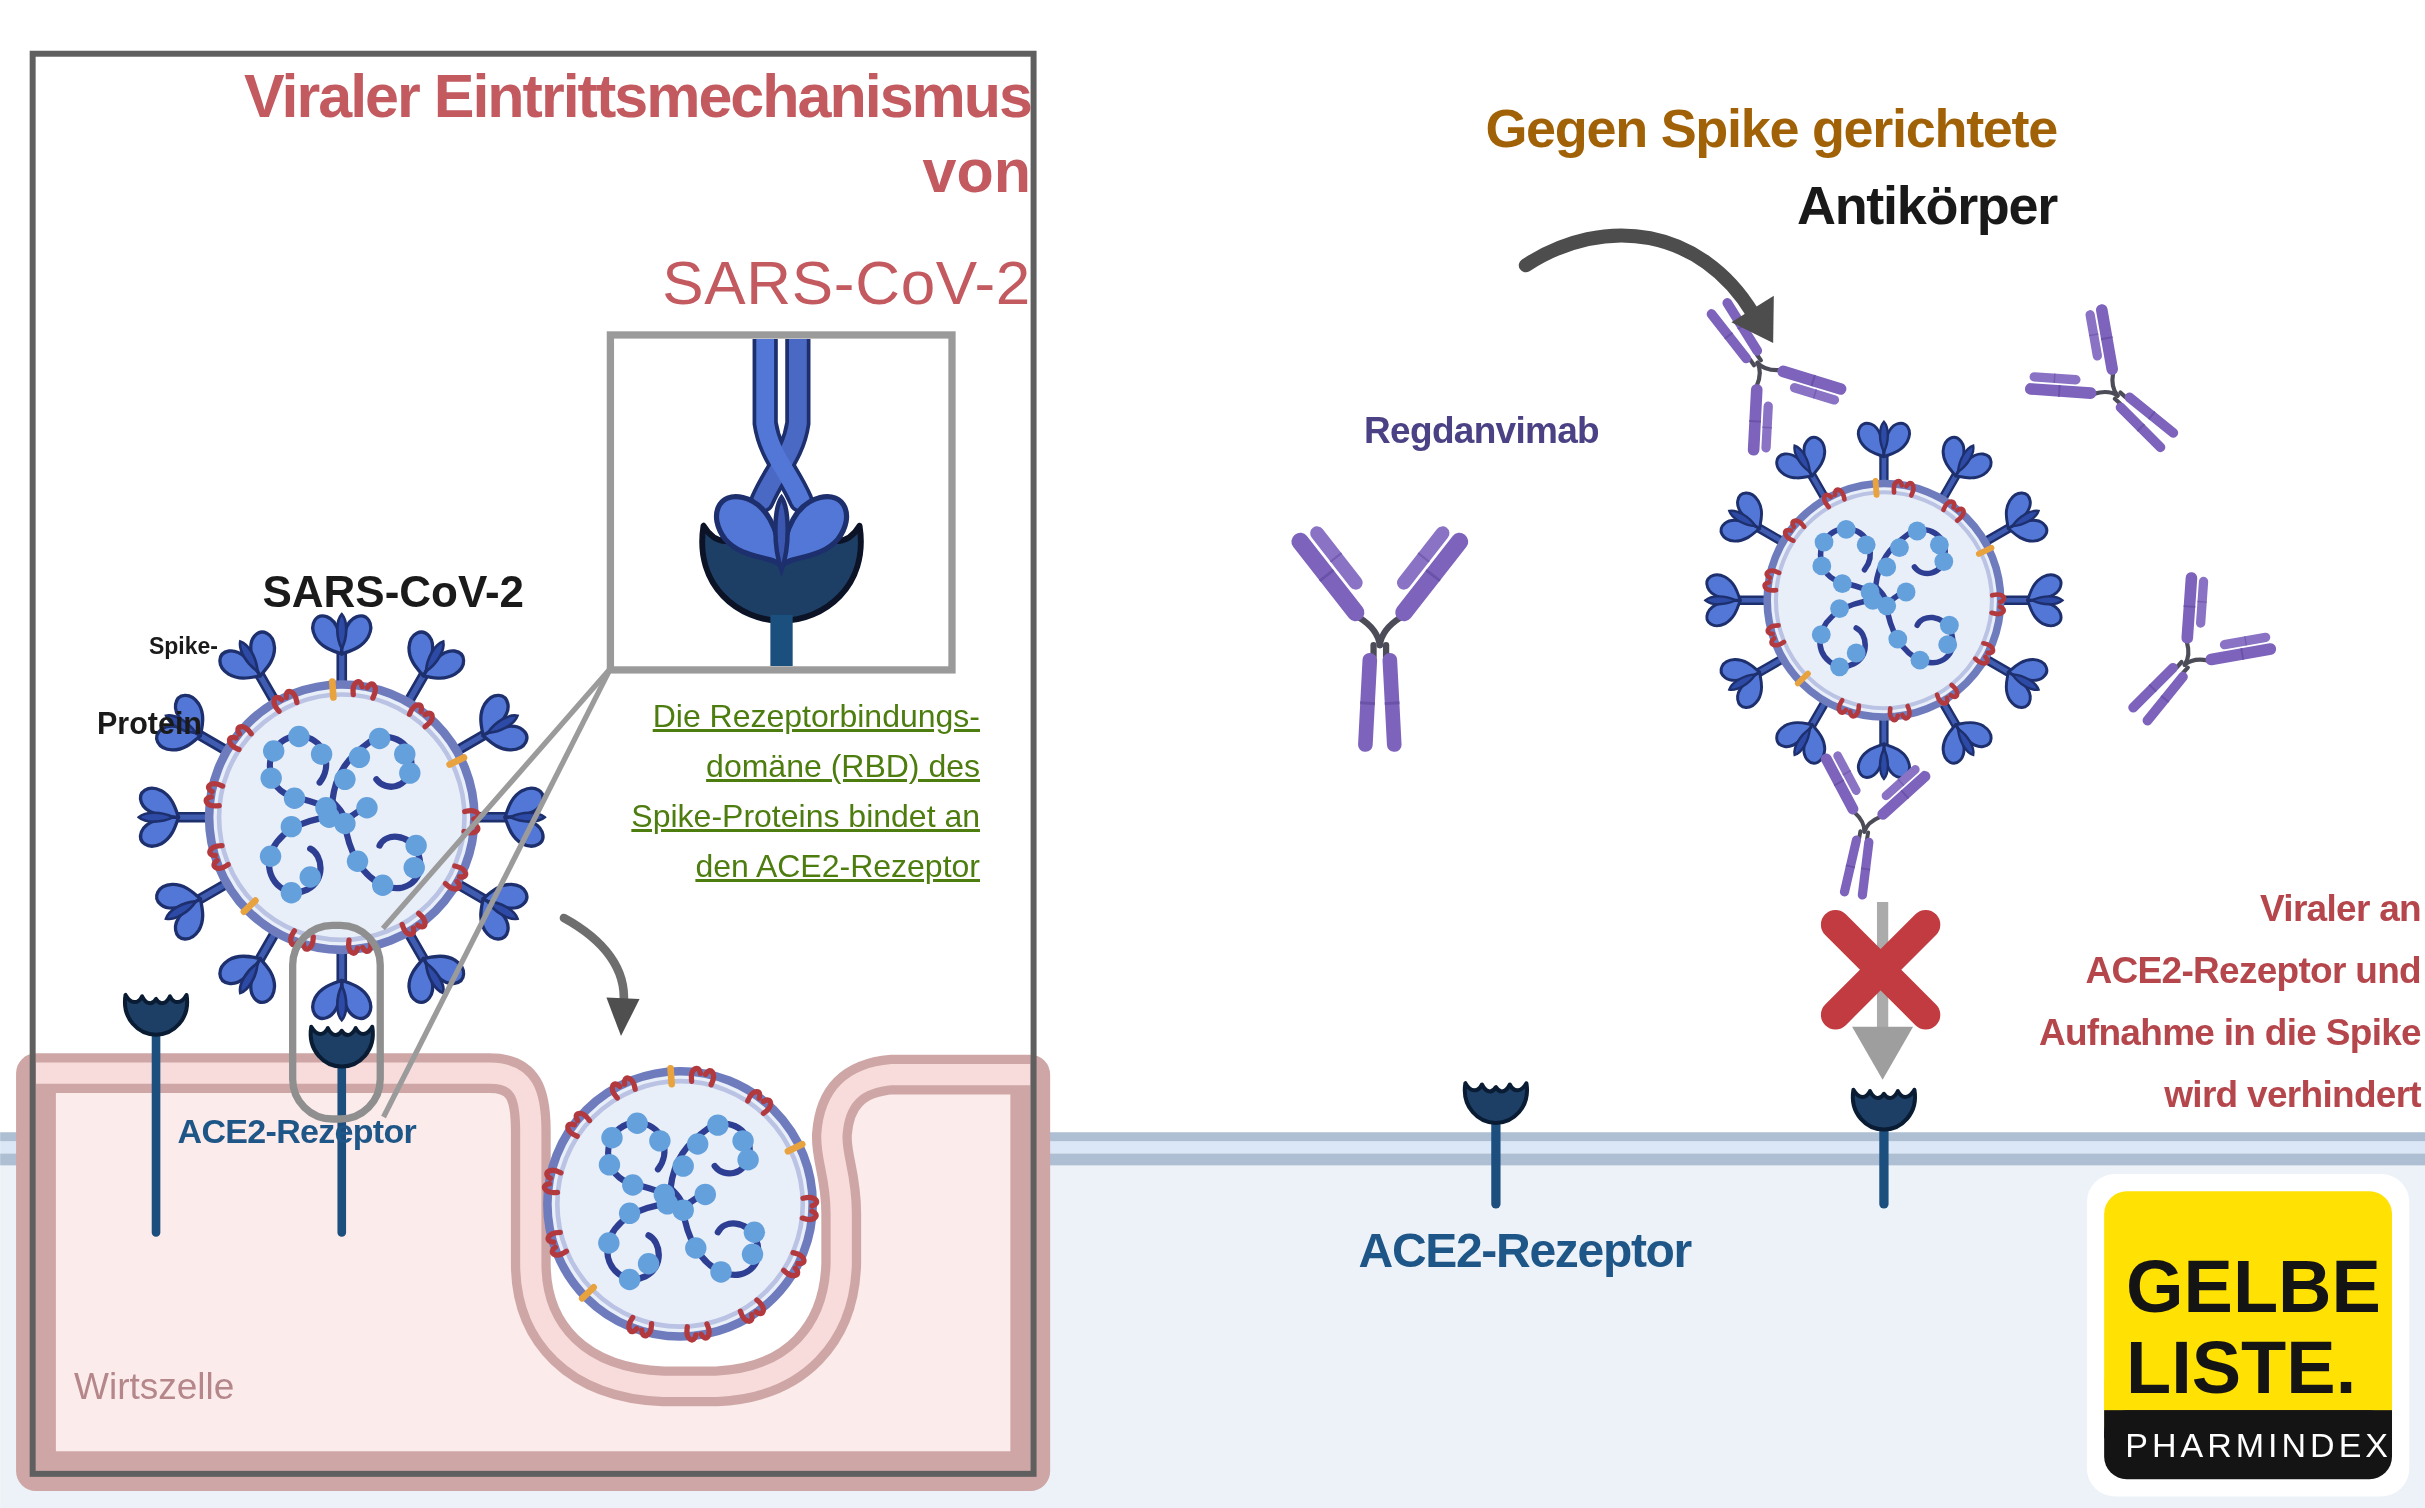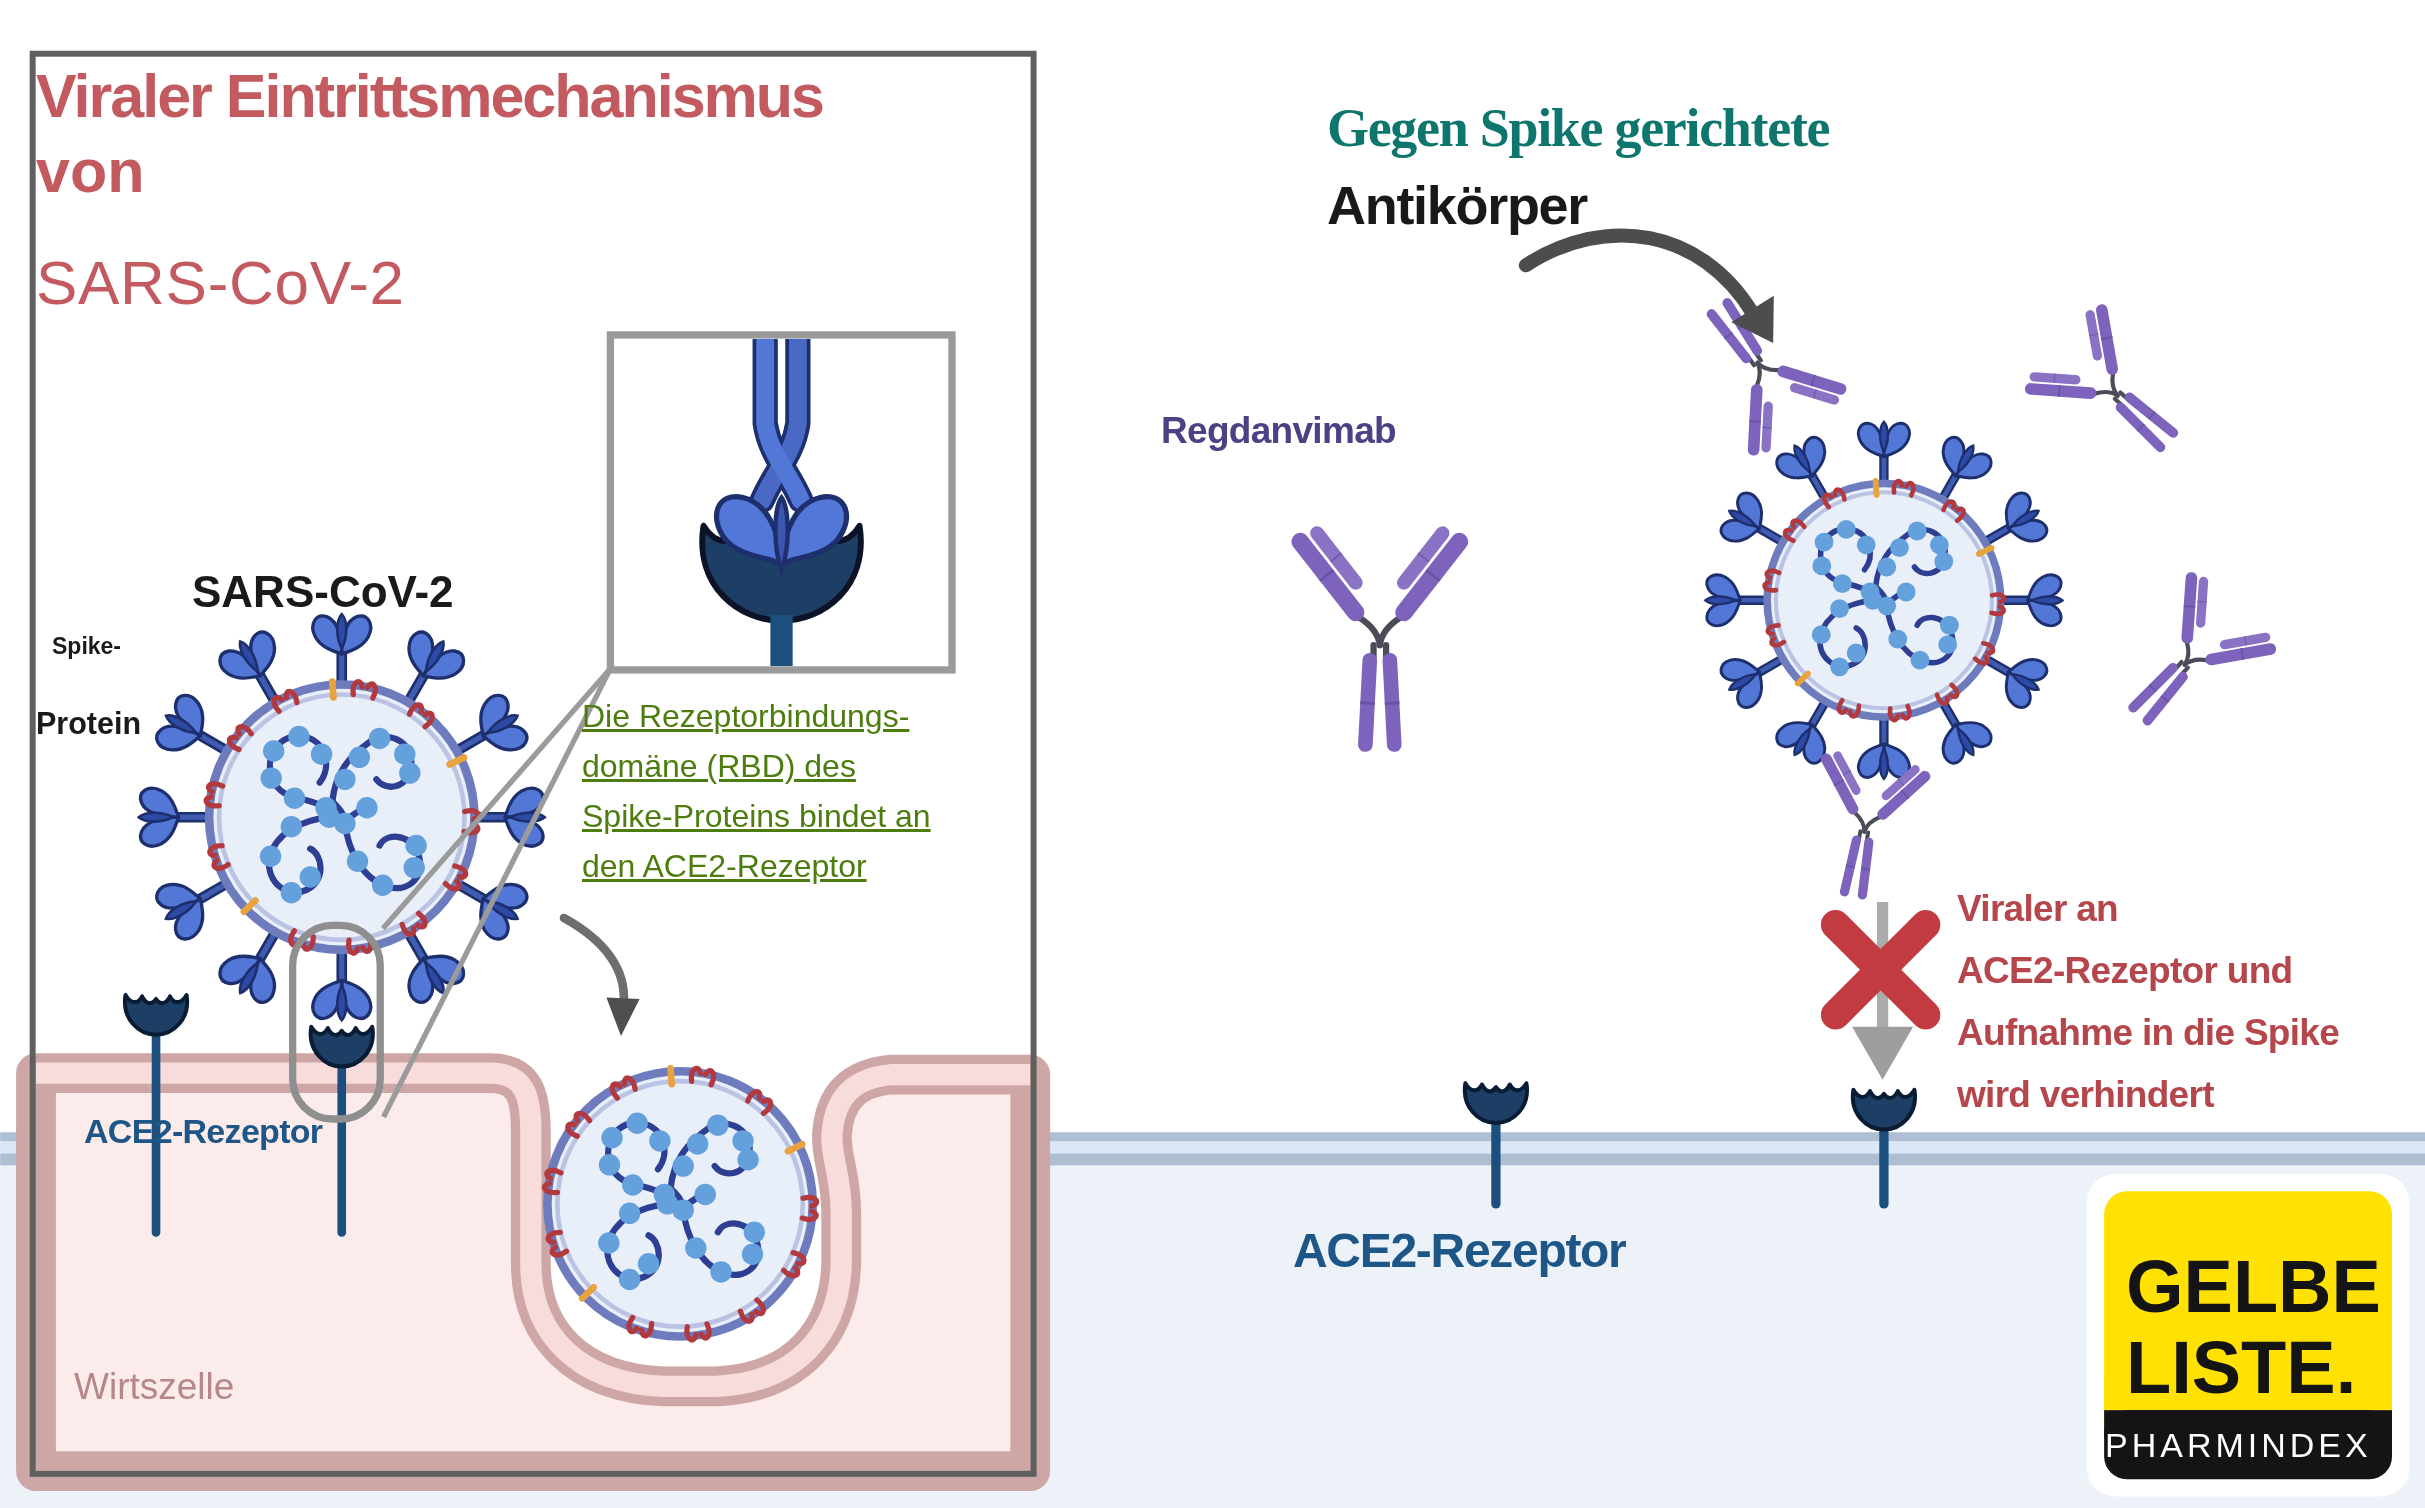--- a/index.html
+++ b/index.html
@@ -1,31 +1,31 @@
 <!DOCTYPE html>
 <html style="--c-title_red: #c25a60; --c-blocked_red: #b4464c; --c-label_blue: #1d5687; --c-regdanvimab_purple: #4a4284; --c-hostcell_rose: #b5878a; --c-antibody_purple: #7d63bb; --c-receptor_navy: #1d3f66; --c-spike_blue: #5377d6; --c-membrane_pink_fill: #f8dcdc; --c-membrane_pink_edge: #cfa6a6; --c-cell_pink: #fcebeb; --c-right_membrane_fill: #dbe7f6; --c-right_membrane_edge: #aebfd4; --c-below_membrane_blue: #ecf2f8; --c-x_red: #c23b41; --c-logo_yellow: #ffe103; --c-logo_black: #141414;font-size:10.6px"><head>
 <meta charset="utf-8">
 <style>
   html,body{margin:0;padding:0;background:#ffffff;}
   .page{position:relative;width:2426px;height:1509px;overflow:hidden;background:#fff;
         font-family:"Liberation Sans",sans-serif;}
   svg{position:absolute;left:0;top:0;}
   .t{position:absolute;white-space:nowrap;line-height:1.15;}
-  .ctr{text-align:left;}
+  .ctr{text-align:right;}
 
   .l-title1{left:36px;top:61px;width:995px;font-size:61px;font-weight:bold;letter-spacing:-2px;color:var(--c-title_red);}
   .l-title2{left:36px;top:136px;width:995px;font-size:61px;font-weight:bold;color:var(--c-title_red);}
   .l-title3{left:36px;top:247px;width:995px;font-size:62px;font-weight:400;letter-spacing:0.7px;color:var(--c-title_red);}
   .virus-label{left:192px;top:567px;width:332px;font-size:44px;font-weight:bold;color:#1a1a1a;}
   .spike1{left:36px;top:633px;width:166px;font-size:23px;font-weight:bold;color:#1a1a1a;margin-left:16px;}
   .spike2{left:36px;top:706px;width:166px;font-size:30.5px;font-weight:bold;color:#1a1a1a;}
   .inset-cap{left:582px;top:691px;width:398px;font-size:32px;color:#4d7c0f;line-height:50px;text-decoration:underline;}
   .ace2-left{left:84px;top:1112px;width:332px;font-size:34px;font-weight:bold;letter-spacing:-0.7px;color:var(--c-label_blue);}
   .wirtszelle{left:74px;top:1366px;font-size:37px;font-weight:400;color:var(--c-hostcell_rose);}
-  .r-title1{left:1327px;top:97px;width:730px;font-size:54px;font-weight:bold;letter-spacing:-1.3px;color:#0f766e;font-family:Liberation Serif, serif;}
+  .r-title1{left:1327px;top:97px;width:730px;font-size:54px;font-weight:bold;letter-spacing:-1.3px;color:#a16207;}
   .r-title2{left:1327px;top:174px;width:730px;font-size:54px;font-weight:bold;letter-spacing:-1.3px;color:#191919;}
   .regdan{left:1161px;top:410px;width:438px;font-size:37px;font-weight:bold;letter-spacing:-0.7px;color:var(--c-regdanvimab_purple);}
   .blocked{left:1957px;top:878px;width:464px;font-size:37px;font-weight:bold;letter-spacing:-0.7px;
            color:var(--c-blocked_red);line-height:62px;}
   .ace2-right{left:1293px;top:1223px;width:398px;font-size:48px;font-weight:bold;letter-spacing:-1.3px;color:var(--c-label_blue);}
   .logo-gelbe{left:2126px;top:1244px;font-size:74px;font-weight:bold;color:var(--c-logo_black);}
   .logo-liste{left:2126px;top:1325px;font-size:74px;font-weight:bold;color:var(--c-logo_black);}
   .logo-pharm{left:2105px;top:1426px;width:287px;font-size:34px;letter-spacing:4px;color:#ffffff;}
 </style>
 </head>

